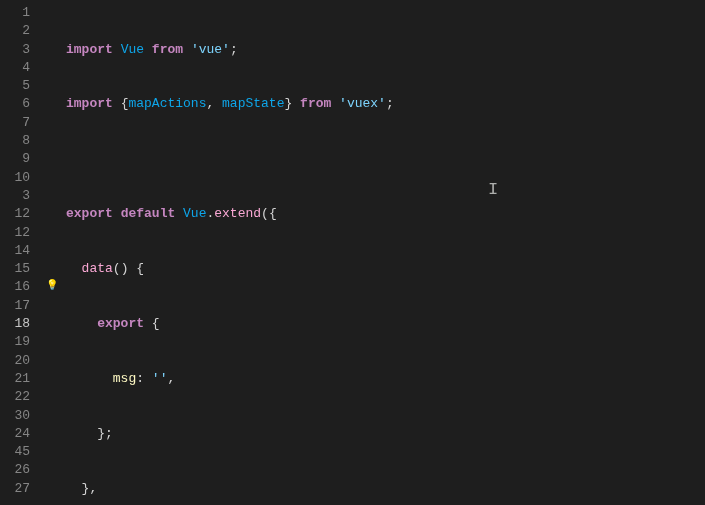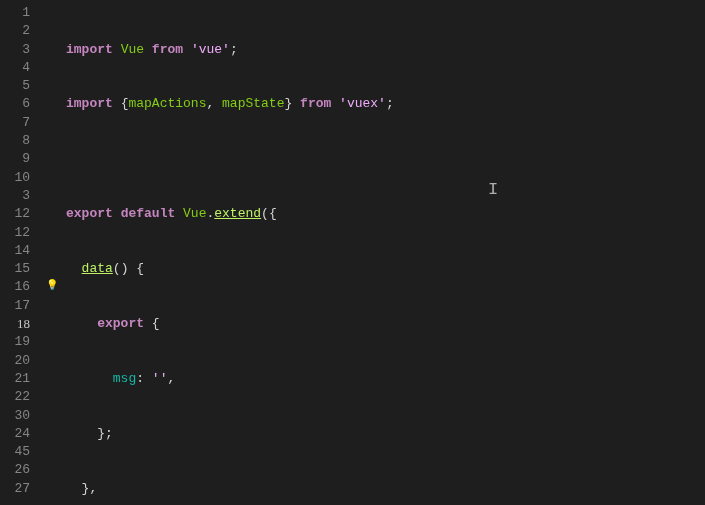--- a/index.html
+++ b/index.html
@@ -25,21 +25,20 @@
     user-select: none;
     min-width: 44px;
     line-height: 18.3px;
     font-size: 13px;
   }
   .gutter .ln {
     height: 18.3px;
   }
   .gutter .active {
     color: #c6c6c6;
-    font-family: Liberation Serif, serif;
   }
   .icon-gutter {
     width: 18px;
     position: relative;
   }
   .lightbulb {
     position: absolute;
     color: #ffcc00;
     font-size: 10px;
     left: 2px;
@@ -51,25 +50,25 @@
     line-height: 18.3px;
     white-space: pre;
     position: relative;
   }
   .line {
     height: 18.3px;
     padding-left: 4px;
     position: relative;
   }
   .kw { color: #c586c0; font-weight: bold; }
-  .var { color: #84cc16; }
-  .str { color: #f0abfc; }
-  .fn { color: #bef264; text-decoration: underline; }
+  .var { color: #0ea5e9; }
+  .str { color: #7dd3fc; }
+  .fn { color: #f9a8d4; }
   .punct { color: #d4d4d4; }
-  .prop { color: #14b8a6; }
+  .prop { color: #fef9c3; }
   .text-cursor {
     position: absolute;
     left: 488px;
     top: 180px;
     width: 1px;
     height: 17px;
     color: #aeafad;
     font-size: 17px;
     pointer-events: none;
   }

